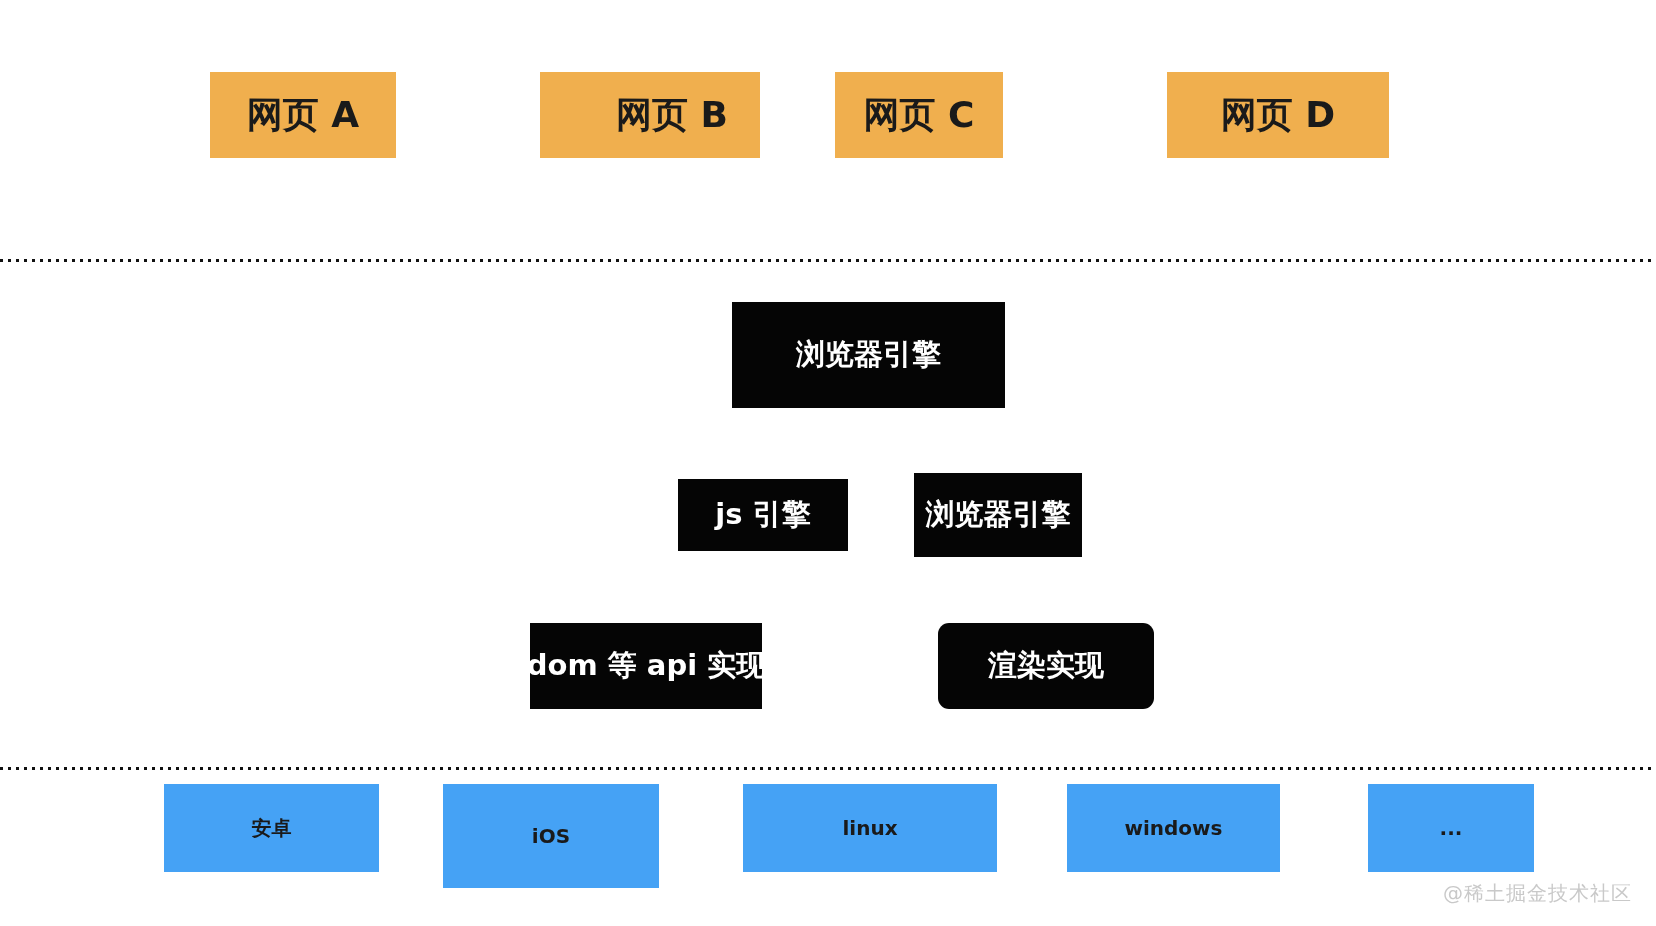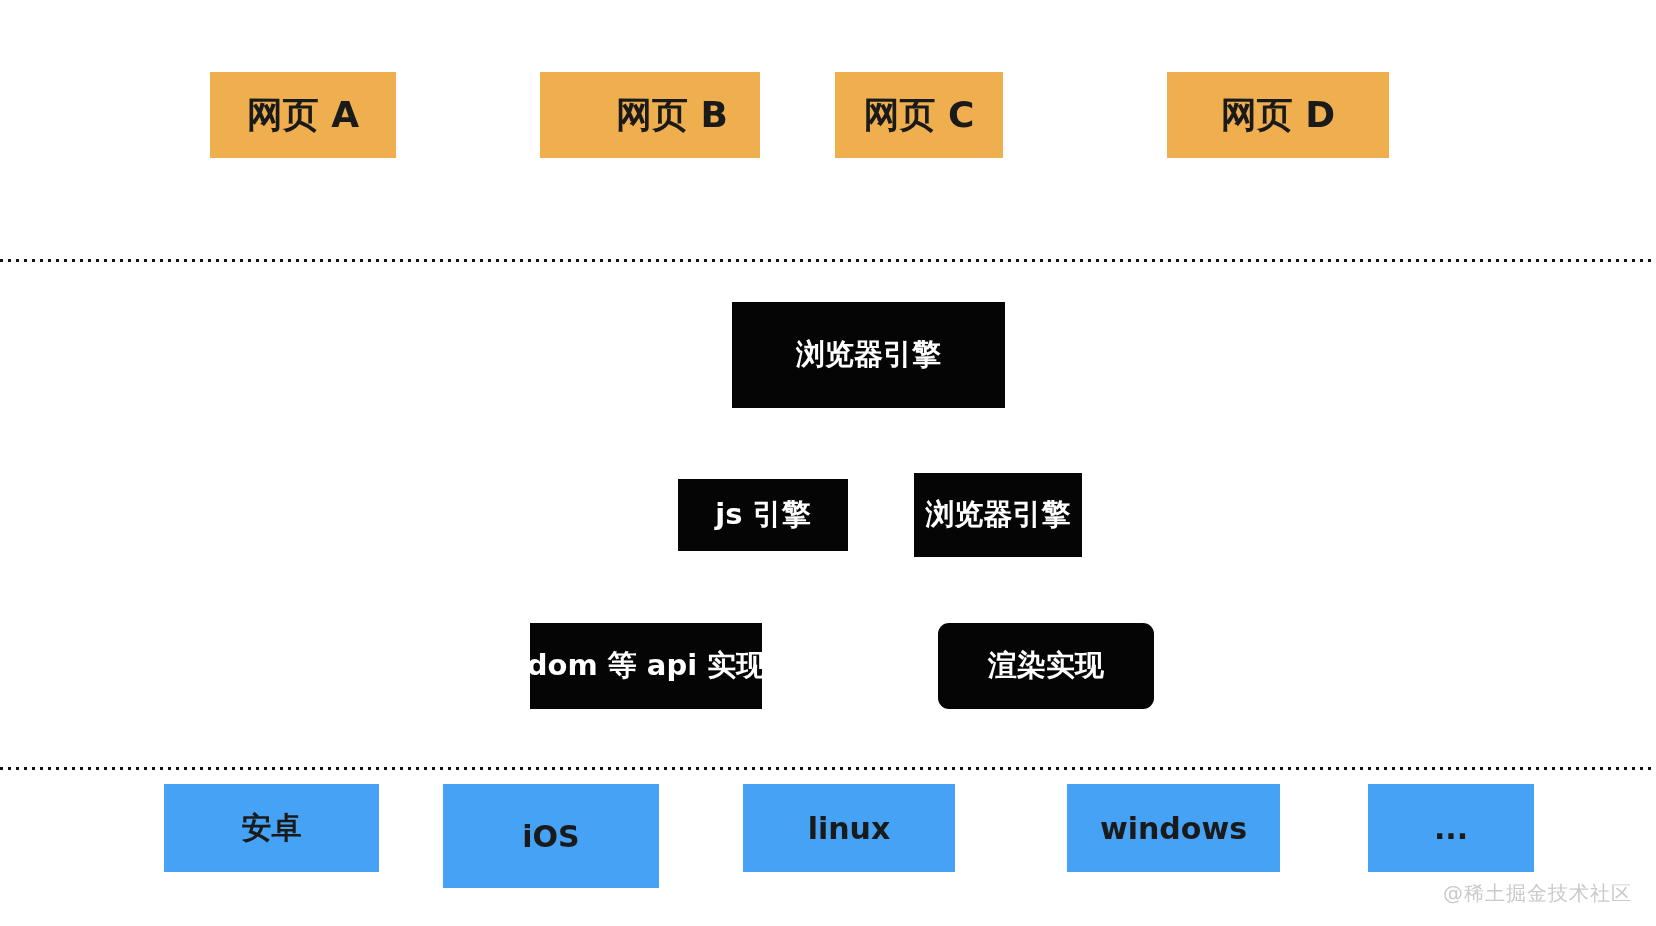--- a/index.html
+++ b/index.html
@@ -31,21 +31,21 @@
     font-size: 36px;
   }
   .box-engine {
     background: var(--engine-box, #050505);
     color: var(--box-text-light, #FFFFFF);
     font-size: 29px;
   }
   .box-platform {
     background: var(--platform-box, #45A2F5);
     color: var(--box-text-dark, #1A1A1A);
-    font-size: 30px;
+    font-size: 20px;
   }
   .divider {
     position: absolute;
     left: 0;
     right: 0;
     height: 3px;
     background-image: repeating-linear-gradient(
       90deg,
       var(--divider-dot, #111111) 0 3px,
       transparent 3px 8px
@@ -100,21 +100,21 @@
   </div>
 
   <div class="divider" style="top:767px;"></div>
 
   <div class="box box-platform" style="left:164px; top:784px; width:215px; height:88px;">
     <span>安卓</span>
   </div>
   <div class="box box-platform" style="left:443px; top:784px; width:216px; height:104px;">
     <span>iOS</span>
   </div>
-  <div class="box box-platform" style="left:743px; top:784px; width:212px; height:88px;">
+  <div class="box box-platform" style="left:743px; top:784px; width:254px; height:88px;">
     <span>linux</span>
   </div>
   <div class="box box-platform" style="left:1067px; top:784px; width:213px; height:88px;text-align:right;">
     <span>windows</span>
   </div>
   <div class="box box-platform" style="left:1368px; top:784px; width:166px; height:88px;">
     <span>...</span>
   </div>
 
   <div class="watermark">@稀土掘金技术社区</div>

